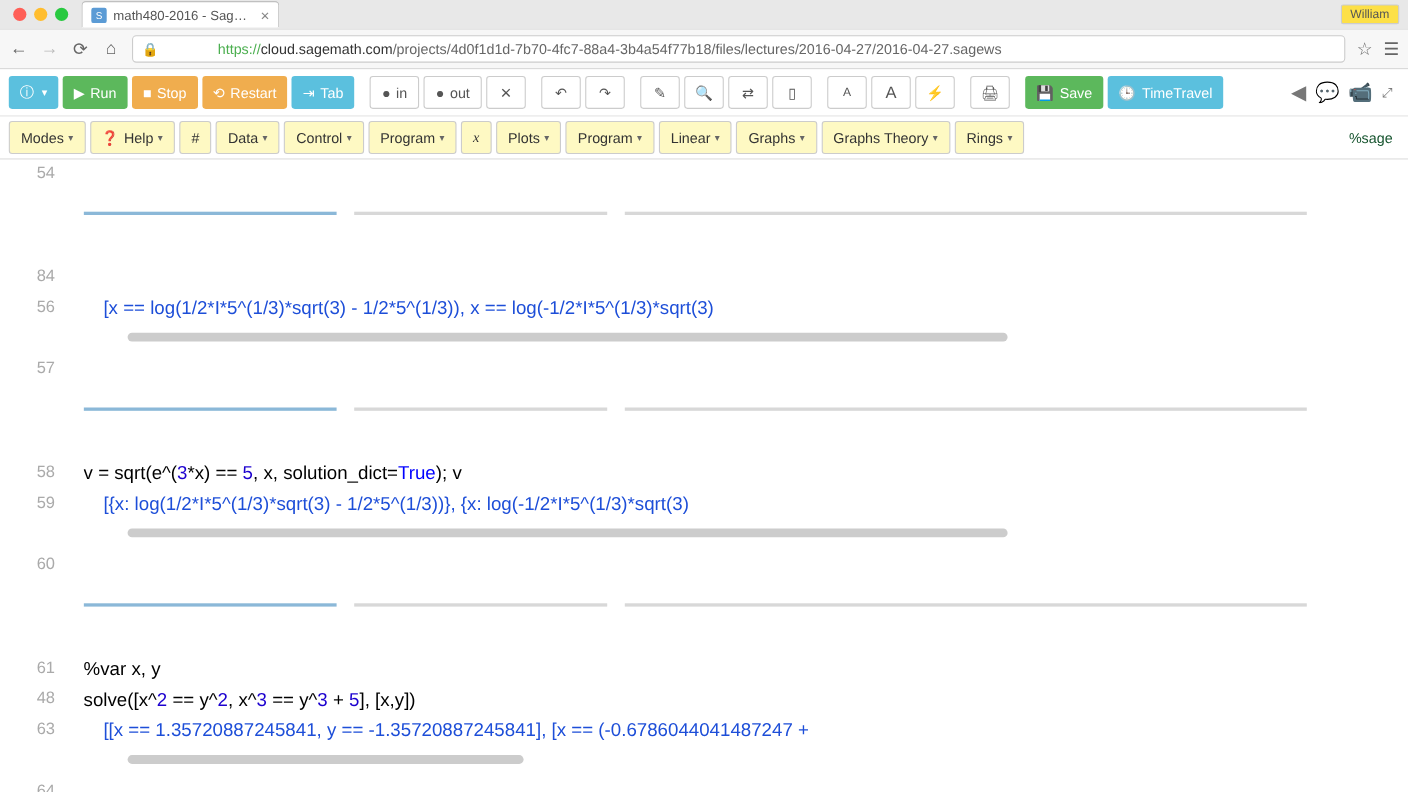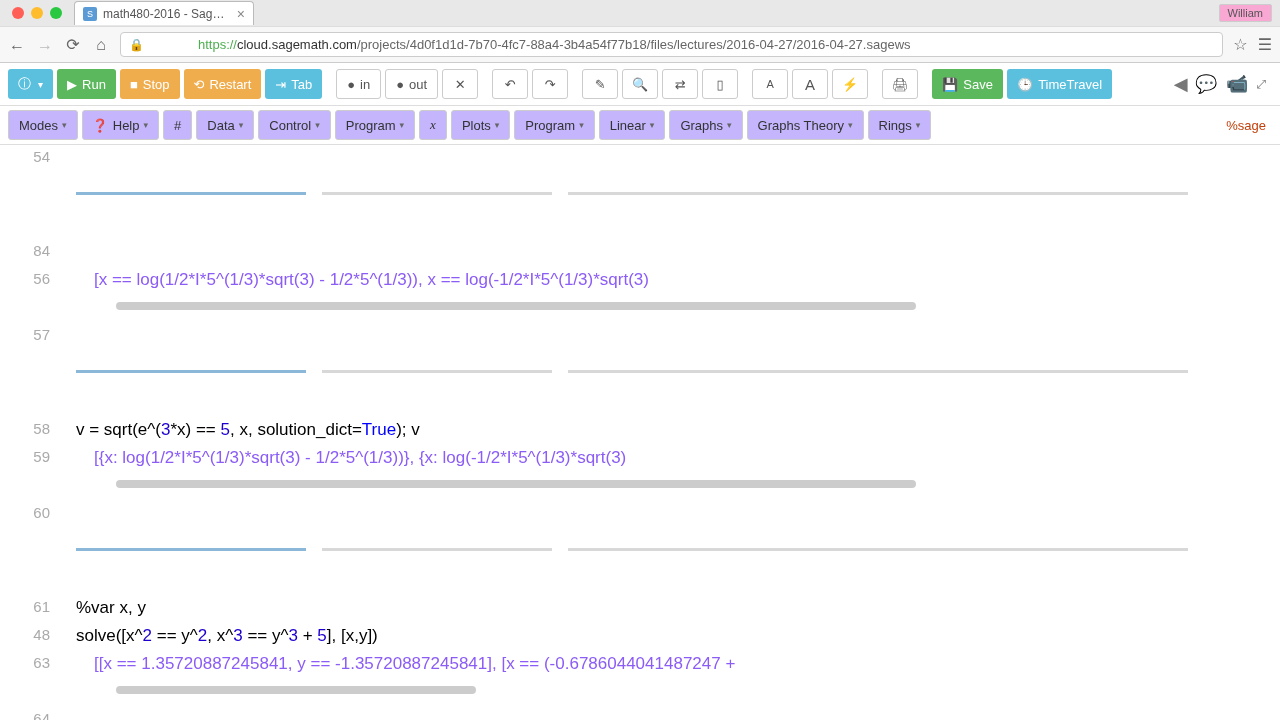--- a/index.html
+++ b/index.html
@@ -10,21 +10,21 @@
 .tab-bar { display: flex; align-items: center; height: 26px; padding: 0 8px; }
 .traffic-lights { display: flex; gap: 7px; margin-right: 12px; padding-left: 4px; }
 .traffic-light { width: 12px; height: 12px; border-radius: 50%; }
 .tl-red { background: #ff5f57; }
 .tl-yellow { background: #ffbd2e; }
 .tl-green { background: #28c940; }
 .browser-tab { display: flex; align-items: center; background: #fff; border: 1px solid #bbb; border-bottom: none; border-radius: 4px 4px 0 0; padding: 3px 8px; height: 24px; gap: 6px; font-size: 12px; color: #555; max-width: 180px; }
 .browser-tab .favicon { width: 14px; height: 14px; background: #5b9bd5; border-radius: 2px; display: inline-flex; align-items: center; justify-content: center; font-size: 9px; color: #fff; }
 .browser-tab .title { white-space: nowrap; overflow: hidden; text-overflow: ellipsis; flex: 1; }
 .browser-tab .close { color: #888; font-size: 14px; cursor: pointer; }
-.user-badge { margin-left: auto; background: #f9a8d4; border: 1px solid #ccc; padding: 2px 8px; font-size: 11px; color: #555; border-radius: 2px; }
+.user-badge { margin-left: auto; background: #fde047; border: 1px solid #ccc; padding: 2px 8px; font-size: 11px; color: #555; border-radius: 2px; }
 
 .addr-bar { display: flex; align-items: center; background: #f7f7f7; padding: 5px 8px; gap: 10px; border-top: 1px solid #ddd; }
 .nav-icon { color: #666; font-size: 16px; cursor: pointer; width: 18px; text-align: center; }
 .nav-icon.disabled { color: #bbb; }
 .url-box { flex: 1; display: flex; align-items: center; background: #fff; border: 1px solid #ccc; border-radius: 4px; padding: 4px 8px; gap: 6px; }
 .lock { color: #4caf50; font-size: 12px; }
 .url-text { font-size: 13px; color: #333; white-space: nowrap; overflow: hidden; }
 .url-text .https { color: #4caf50; padding-left: 48px; }
 .url-text .domain { color: #333; }
 .url-text .path { color: #666; }
@@ -42,33 +42,33 @@
 .btn-save { background: #5cb85c; }
 .btn-tt { background: #5bc0de; }
 .btn-outline { background: #fff; color: #555; border: 1px solid #ccc; }
 .btn-icon-only { background: #fff; color: #555; border: 1px solid #ccc; width: 36px; justify-content: center; }
 .btn .caret { font-size: 10px; margin-left: 2px; }
 .toolbar-spacer { flex: 1; }
 .chat-icons { display: flex; gap: 8px; align-items: center; padding-right: 6px; }
 .chat-icons span { color: #777; font-size: 18px; }
 
 .menubar { display: flex; align-items: center; padding: 4px 8px; gap: 4px; border-bottom: 1px solid #ddd; background: #fff; flex-wrap: wrap; }
-.menu-btn { display: inline-flex; align-items: center; gap: 4px; padding: 6px 10px; border: 1px solid #ccc; border-radius: 3px; background: #c4b5fd; color: #333; font-size: 13px; cursor: pointer; height: 30px; }
+.menu-btn { display: inline-flex; align-items: center; gap: 4px; padding: 6px 10px; border: 1px solid #ccc; border-radius: 3px; background: #fef9c3; color: #333; font-size: 13px; cursor: pointer; height: 30px; }
 .menu-btn .caret { font-size: 9px; color: #666; }
 .menu-btn.italic { font-style: italic; font-family: serif; }
-.sage-tag { margin-left: auto; color: #c2410c; font-size: 13px; padding-right: 6px; }
+.sage-tag { margin-left: auto; color: #14532d; font-size: 13px; padding-right: 6px; }
 
 
 .worksheet { height: calc(720px - 26px - 36px - 42px - 40px); overflow-y: auto; font-family: Liberation Sans, sans-serif; font-size: 17px; }
 .line { display: flex; align-items: flex-start; min-height: 28px; }
 .gutter { width: 62px; text-align: right; padding: 3px 12px 3px 0; color: #aaa; font-size: 15px; user-select: none; flex-shrink: 0; }
 .cell-border { width: 6px; flex-shrink: 0; margin-right: 8px; }
 .cell-border.green { background: #5cb85c; }
 .code { white-space: pre; padding: 3px 0; color: #000; flex: 1; overflow: hidden; }
-.code.output { padding-left: 18px; color: #8b5cf6; }
+.code.output { padding-left: 18px; color: #1d4ed8; }
 .hbar-row { display: flex; height: 8px; align-items: center; }
 .hbar-row .bars { display: flex; gap: 16px; flex: 1; height: 3px; margin-top: 2px; }
 .hbar-row .bar { height: 3px; }
 .hbar-row .bar.blue { background: #8bb8d8; width: 230px; }
 .hbar-row .bar.grey { background: #d8d8d8; width: 230px; }
 .hbar-row .bar.grey2 { background: #d8d8d8; width: 620px; }
 
 .hscroll { height: 8px; background: #ccc; border-radius: 4px; margin: 4px 0 6px 22px; width: 800px; }
 .num { color: #1c00cf; }
 .builtin { color: #0000ff; }

